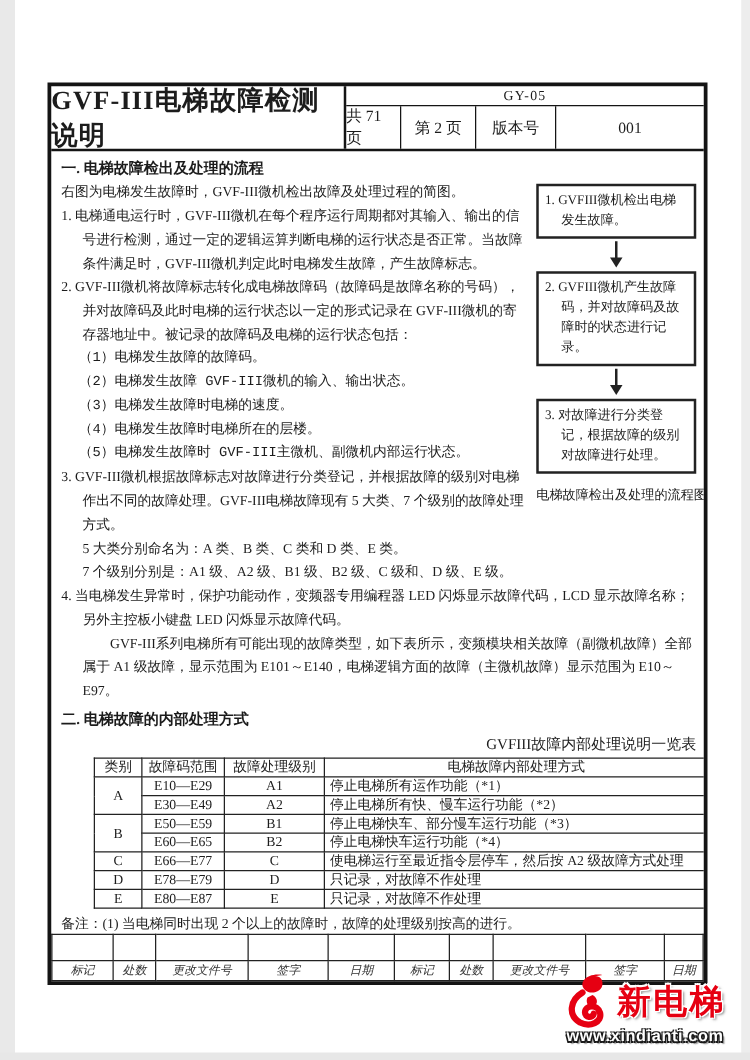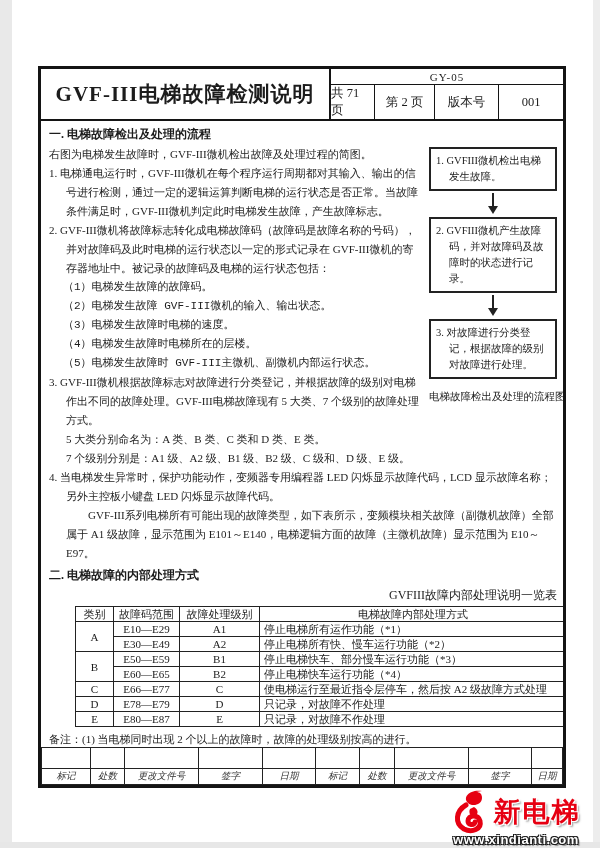--- a/index.html
+++ b/index.html
@@ -19,21 +19,21 @@
   .frame{
     position:absolute;left:38px;top:66px;width:528px;height:722px;
     border:3px solid #141414;
     box-sizing:border-box;
     display:flex;flex-direction:column;
     background:#fff;
   }
   
   .hdr{display:flex;height:50px;border-bottom:2px solid #141414;flex:0 0 auto;}
   .hdr-title{
-    width:290px;border-right:2px solid #141414;box-sizing:border-box;
+    width:236px;border-right:2px solid #141414;box-sizing:border-box;
     display:flex;align-items:center;justify-content:center;
     font-size:21px;font-weight:bold;letter-spacing:1px;
   }
   .hdr-right{flex:1;display:flex;flex-direction:column;}
   .hdr-code{
     flex:1;border-bottom:1px solid #141414;
     display:flex;align-items:center;justify-content:center;
     font-size:11px;letter-spacing:1px;
   }
   .hdr-meta{flex:1;display:flex;}
@@ -87,21 +87,21 @@
   
   table.footer{border-collapse:collapse;width:100%;margin-top:auto;flex:0 0 auto;table-layout:fixed;font-style:italic;}
   table.footer td{
     border:1px solid #222;box-sizing:border-box;
     font-size:9.5px;color:#333;text-align:center;padding:0;
   }
   table.footer tr.blank td{height:21px;}
   table.footer tr.labels td{height:16px;}
 
   
-  .logo{position:absolute;right:6px;bottom:1px;width:156px;text-align:center;}
+  .logo{position:absolute;right:6px;bottom:12px;width:156px;text-align:center;}
   .logo-top{display:flex;align-items:center;justify-content:center;gap:2px;}
   .logo-brand{
     font-family:"Liberation Sans","DejaVu Sans",sans-serif;
     font-size:27px;font-weight:bold;letter-spacing:2px;color:#e60012;
     text-shadow:-1px -1px 0 #fff,1px -1px 0 #fff,-1px 1px 0 #fff,1px 1px 0 #fff,2px 2px 2px rgba(60,60,60,.55);
   }
   .logo-url{
     font-family:"Liberation Sans","DejaVu Sans",sans-serif;
     font-size:13px;font-weight:bold;color:#fff;letter-spacing:.5px;
     text-shadow:-1px -1px 0 #1a1a1a,1px -1px 0 #1a1a1a,-1px 1px 0 #1a1a1a,1px 1px 0 #1a1a1a,2px 2px 1px rgba(0,0,0,.4);

